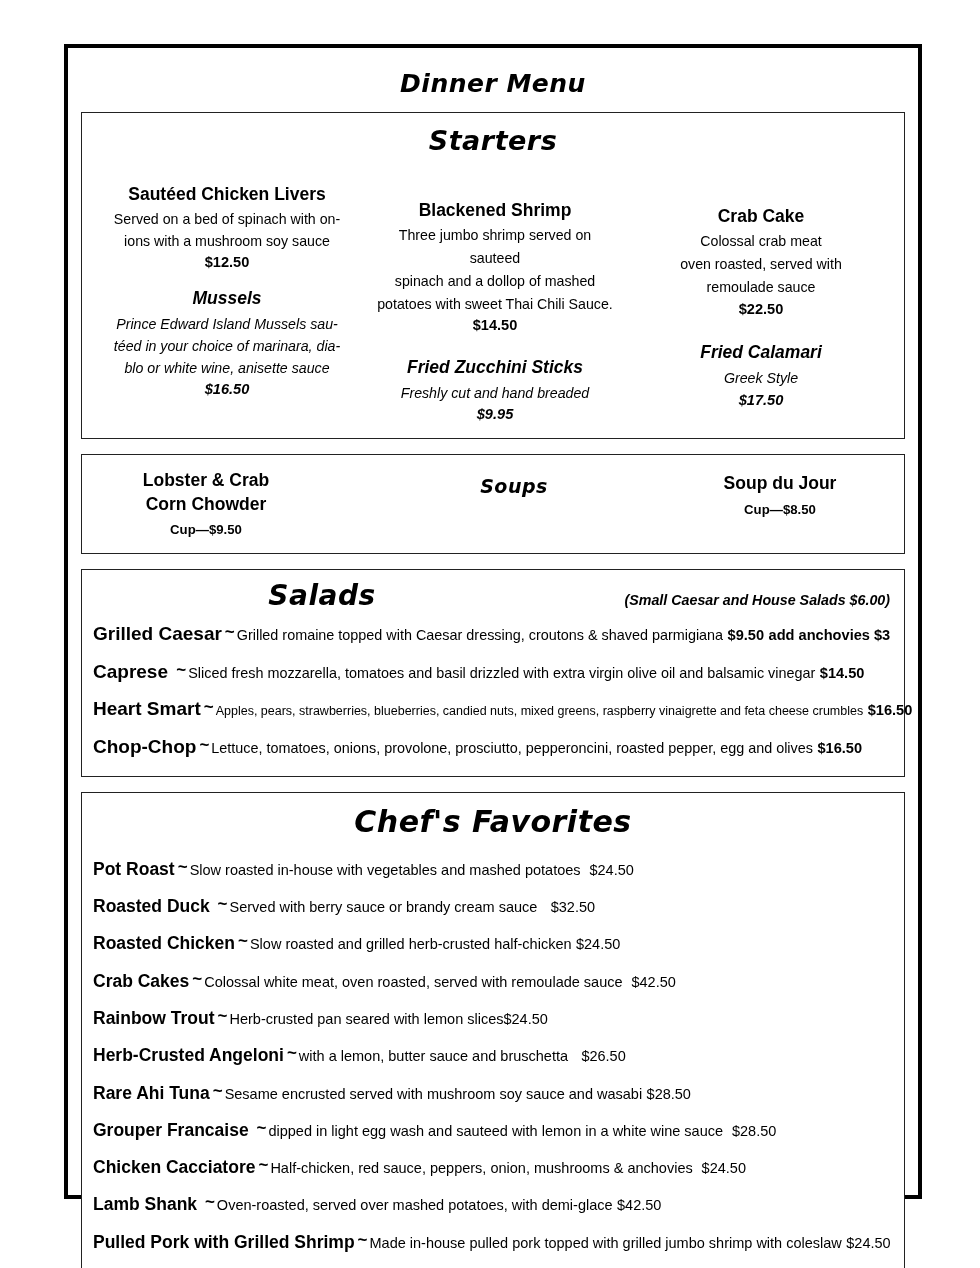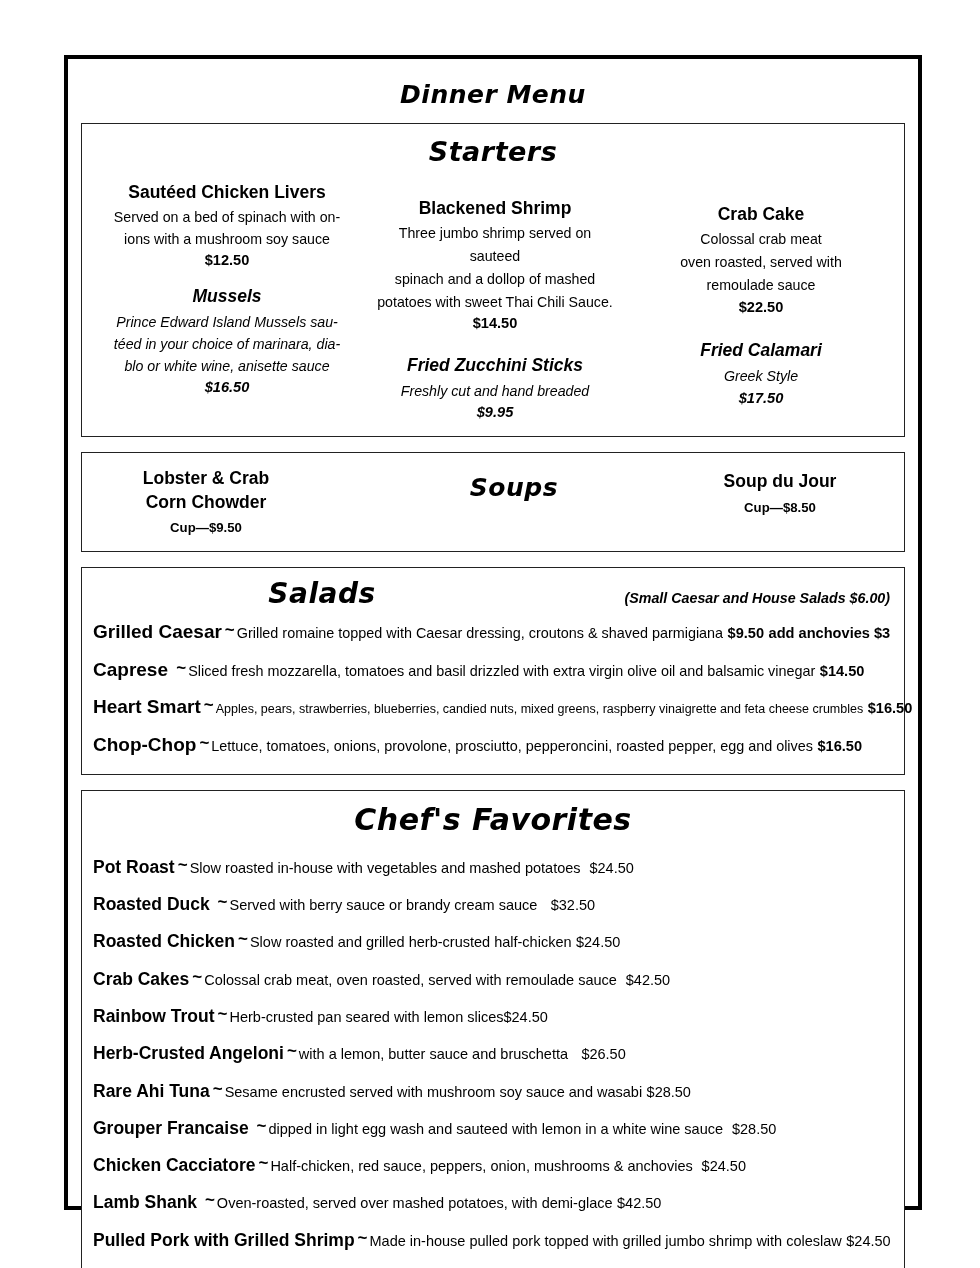--- a/index.html
+++ b/index.html
@@ -19,21 +19,21 @@
     position: relative;
     width: 980px;
     height: 1268px;
     background: #ffffff;
   }
 
   
   .menu-frame {
     position: absolute;
     left: 64px;
-    top: 55px;
+    top: 44px;
     width: 858px;
     height: 1155px;
     border: 4px solid #000000;
     box-sizing: border-box;
     background: #ffffff;
   }
 
   
   .menu-title {
     text-align: center;
@@ -62,21 +62,21 @@
     font-weight: bold;
     font-style: italic;
     font-size: 27px;
     text-align: center;
     letter-spacing: 0.5px;
     line-height: 1;
   }
 
   
   #panel-starters { padding: 14px 0 12px 0; }
-  .starters-heading { margin-bottom: 16px; }
+  .starters-heading { margin-bottom: 29px; }
 
   .starters-cols {
     display: flex;
     align-items: flex-start;
   }
   .starters-col {
     flex: 1 1 0;
     text-align: center;
     padding: 0 10px;
     box-sizing: border-box;
@@ -130,21 +130,21 @@
   .soup-name {
     font-weight: bold;
     font-size: 17.5px;
     line-height: 1.35;
   }
   .soup-price {
     font-weight: bold;
     font-size: 13.2px;
     margin-top: 6px;
   }
-  .soups-heading { font-size: 25px; }
+  .soups-heading { font-size: 19px; }
 
   
   #panel-salads { padding: 12px 0 14px 0; }
   .salads-head-row {
     display: flex;
     align-items: baseline;
     padding: 0 14px 0 0;
   }
   .salads-heading {
     flex: 0 0 auto;
@@ -333,21 +333,21 @@
       </div>
     </div>
 
     <div class="panel" id="panel-chefs">
       <div class="section-heading chefs-heading">Chef's Favorites</div>
 
       <div class="chef-rows">
         <div class="chef-row"><span class="chef-name">Pot Roast</span><span class="tilde">~</span><span class="chef-desc">Slow roasted in-house with vegetables and mashed potatoes</span>&nbsp; <span class="chef-price">$24.50</span></div>
         <div class="chef-row"><span class="chef-name">Roasted Duck </span><span class="tilde">~</span><span class="chef-desc">Served with berry sauce or brandy cream sauce</span>&nbsp;&nbsp; <span class="chef-price">$32.50</span></div>
         <div class="chef-row"><span class="chef-name">Roasted Chicken</span><span class="tilde">~</span><span class="chef-desc">Slow roasted and grilled herb-crusted half-chicken</span> <span class="chef-price">$24.50</span></div>
-        <div class="chef-row"><span class="chef-name">Crab Cakes</span><span class="tilde">~</span><span class="chef-desc">Colossal crab meat,  oven roasted, served with remoulade sauce</span>&nbsp; <span class="chef-price">$42.50</span></div>
+        <div class="chef-row"><span class="chef-name">Crab Cakes</span><span class="tilde">~</span><span class="chef-desc">Colossal white meat,  oven roasted, served with remoulade sauce</span>&nbsp; <span class="chef-price">$42.50</span></div>
         <div class="chef-row"><span class="chef-name">Rainbow Trout</span><span class="tilde">~</span><span class="chef-desc">Herb-crusted pan seared with lemon slices</span><span class="chef-price">$24.50</span></div>
         <div class="chef-row"><span class="chef-name">Herb-Crusted Angeloni</span><span class="tilde">~</span><span class="chef-desc">with a lemon, butter sauce and bruschetta</span>&nbsp;&nbsp; <span class="chef-price">$26.50</span></div>
         <div class="chef-row"><span class="chef-name">Rare Ahi Tuna</span><span class="tilde">~</span><span class="chef-desc">Sesame encrusted served with mushroom soy sauce and wasabi</span> <span class="chef-price">$28.50</span></div>
         <div class="chef-row"><span class="chef-name">Grouper Francaise </span><span class="tilde">~</span><span class="chef-desc">dipped in light egg wash and sauteed with lemon in a white wine sauce</span>&nbsp; <span class="chef-price">$28.50</span></div>
         <div class="chef-row"><span class="chef-name">Chicken Cacciatore</span><span class="tilde">~</span><span class="chef-desc">Half-chicken, red sauce, peppers, onion, mushrooms &amp; anchovies</span>&nbsp; <span class="chef-price">$24.50</span></div>
         <div class="chef-row"><span class="chef-name">Lamb Shank </span><span class="tilde">~</span><span class="chef-desc">Oven-roasted, served over mashed potatoes, with demi-glace</span> <span class="chef-price">$42.50</span></div>
         <div class="chef-row"><span class="chef-name">Pulled Pork with Grilled Shrimp</span><span class="tilde">~</span><span class="chef-desc">Made in-house pulled pork topped with grilled jumbo shrimp with coleslaw</span> <span class="chef-price">$24.50</span></div>
       </div>
 
     </div>

